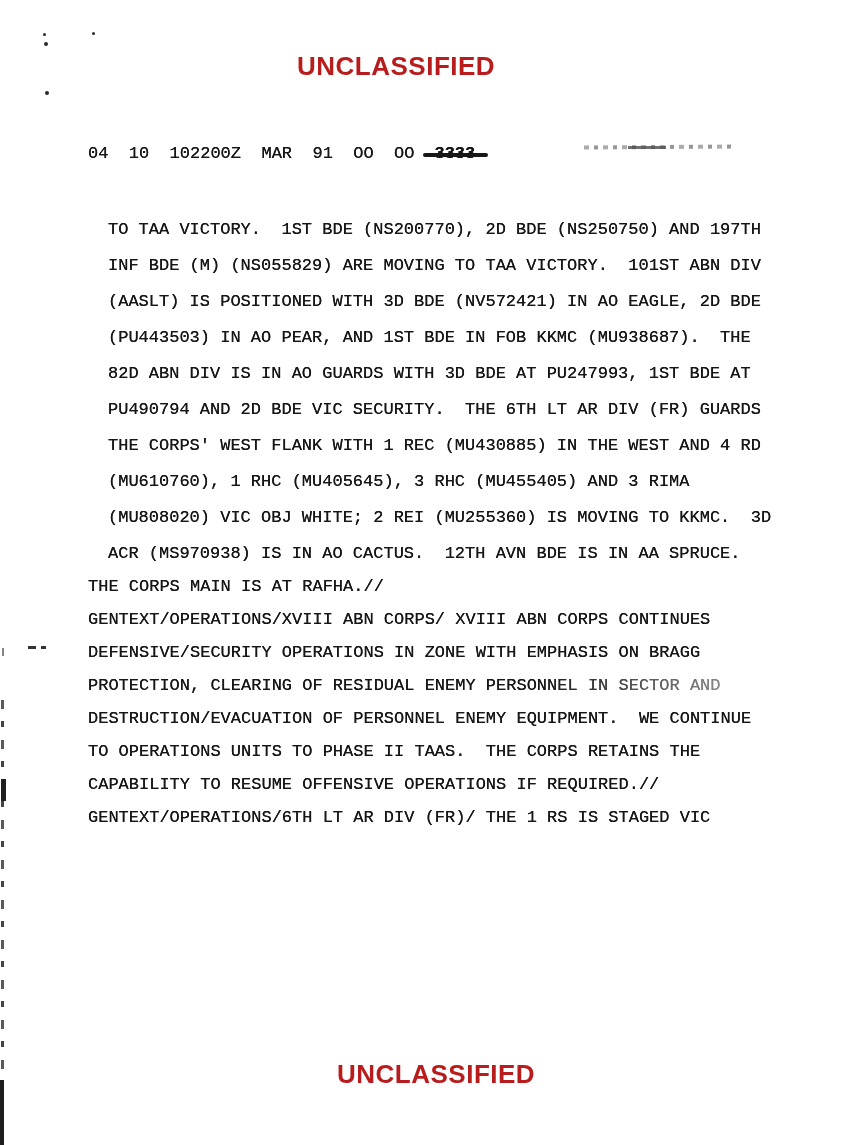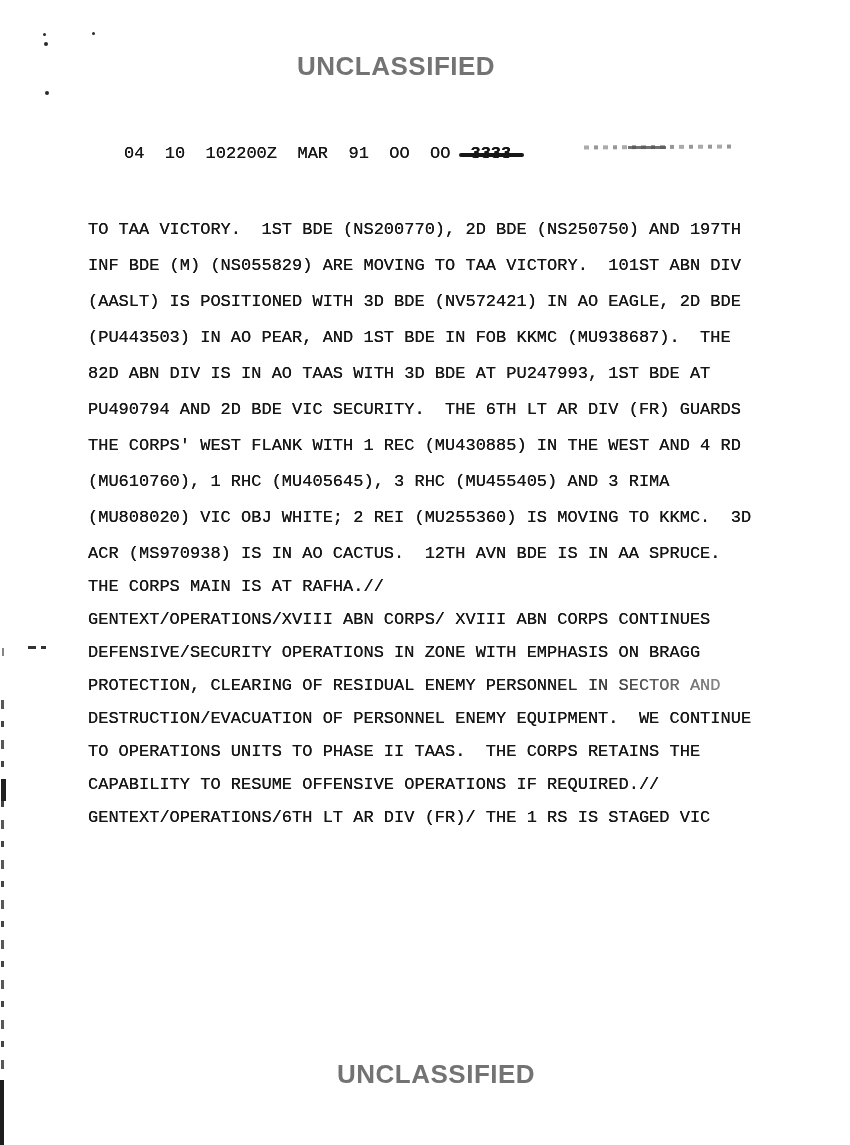--- a/index.html
+++ b/index.html
@@ -15,33 +15,32 @@
     overflow: hidden;
     font-family: "Liberation Mono", "DejaVu Sans Mono", monospace;
     color: #161616;
   }
   .classification {
     position: absolute;
     font-family: "Liberation Sans", "DejaVu Sans", sans-serif;
     font-weight: bold;
     font-size: 26px;
     letter-spacing: 0.5px;
-    color: #737373;
+    color: #b91c1c;
   }
   .classification.top    { left: 297px; top: 51px; }
   .classification.bottom { left: 337px; top: 1059px; }
 
   .dateline {
     position: absolute;
     left: 88px;
     top: 144px;
     font-size: 17px;
     white-space: pre;
     text-shadow: 0 0 0.4px #161616;
-    margin-left: 36px;
   }
   .struck {
     position: relative;
     display: inline-block;
     margin-left: 20px;
     font-weight: bold;
   }
   .struck::after {
     content: "";
     position: absolute;
@@ -51,21 +50,21 @@
     height: 4px;
     background: #171717;
     border-radius: 2px;
   }
 
   .para {
     position: absolute;
     left: 88px;
     font-size: 17px;
   }
-  .para1 { top: 212px; line-height: 36px; }
+  .para1 { top: 212px; line-height: 36px; margin-left: 20px; }
   .para2 { top: 570px; line-height: 33px; }
   .body-line {
     white-space: pre;
     text-shadow: 0 0 0.4px #161616;
   }
 
   
   .speckle {
     position: absolute;
     background: #2a2a2a;
@@ -140,21 +139,21 @@
 
   <div class="classification top">UNCLASSIFIED</div>
 
   <div class="dateline"><span>04  10  102200Z  MAR  91  OO  OO</span><span class="struck">3333</span></div>
 
   <div class="para para1">
     <div class="body-line">TO TAA VICTORY.  1ST BDE (NS200770), 2D BDE (NS250750) AND 197TH</div>
     <div class="body-line">INF BDE (M) (NS055829) ARE MOVING TO TAA VICTORY.  101ST ABN DIV</div>
     <div class="body-line">(AASLT) IS POSITIONED WITH 3D BDE (NV572421) IN AO EAGLE, 2D BDE</div>
     <div class="body-line">(PU443503) IN AO PEAR, AND 1ST BDE IN FOB KKMC (MU938687).  THE</div>
-    <div class="body-line">82D ABN DIV IS IN AO TAAS WITH 3D BDE AT PU247993, 1ST BDE AT</div>
+    <div class="body-line">82D ABN DIV IS IN AO GUARDS WITH 3D BDE AT PU247993, 1ST BDE AT</div>
     <div class="body-line">PU490794 AND 2D BDE VIC SECURITY.  THE 6TH LT AR DIV (FR) GUARDS</div>
     <div class="body-line">THE CORPS' WEST FLANK WITH 1 REC (MU430885) IN THE WEST AND 4 RD</div>
     <div class="body-line">(MU610760), 1 RHC (MU405645), 3 RHC (MU455405) AND 3 RIMA</div>
     <div class="body-line">(MU808020) VIC OBJ WHITE; 2 REI (MU255360) IS MOVING TO KKMC.  3D</div>
     <div class="body-line">ACR (MS970938) IS IN AO CACTUS.  12TH AVN BDE IS IN AA SPRUCE.</div>
   </div>
 
   <div class="para para2">
     <div class="body-line">THE CORPS MAIN IS AT RAFHA.//</div>
     <div class="body-line">GENTEXT/OPERATIONS/XVIII ABN CORPS/ XVIII ABN CORPS CONTINUES</div>

